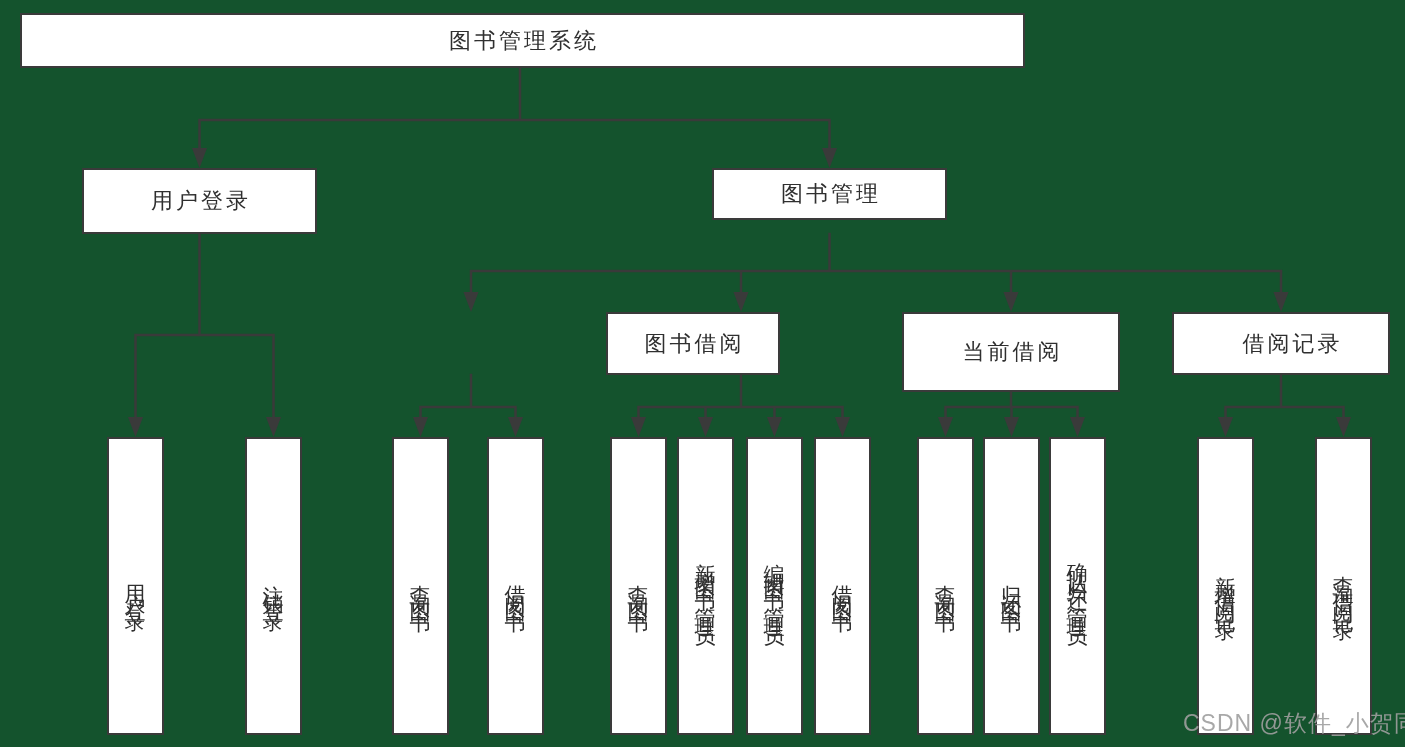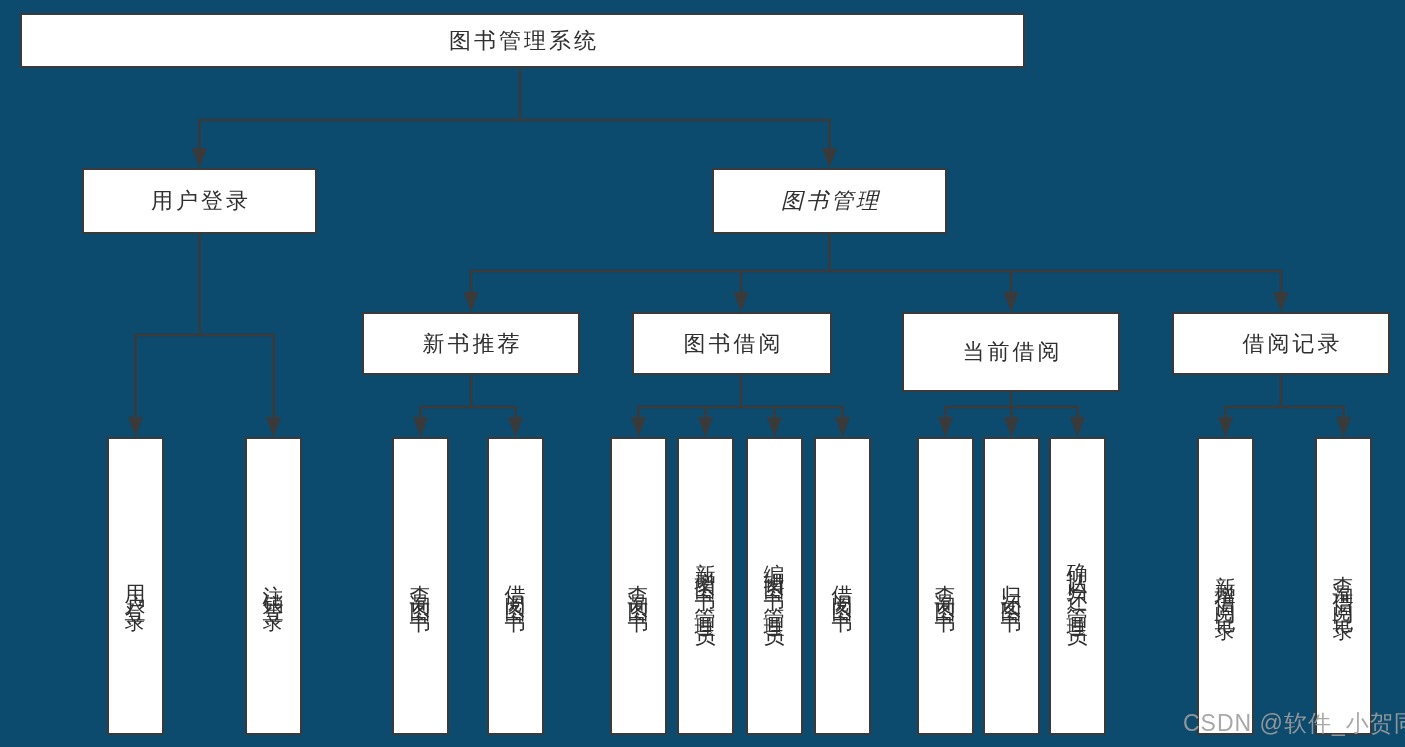--- a/index.html
+++ b/index.html
@@ -4,21 +4,21 @@
 <style>
   html, body {
     margin: 0;
     padding: 0;
     background: #ffffff;
   }
   .canvas {
     position: relative;
     width: 1405px;
     height: 747px;
-    background: #0c4a6e;
+    background: #14532d;
     font-family: "Liberation Sans", sans-serif;
     overflow: hidden;
   }
   .connectors {
     position: absolute;
     left: 0;
     top: 0;
     width: 1405px;
     height: 747px;
     pointer-events: none;
@@ -98,28 +98,25 @@
     </g>
   </svg>
 
   <div class="node" style="left:20px; top:13px; width:1005px; height:55px;">
     <span class="h-label">图书管理系统</span>
   </div>
 
   <div class="node" style="left:82px; top:168px; width:235px; height:66px;">
     <span class="h-label">用户登录</span>
   </div>
-  <div class="node" style="left:712px; top:168px; width:235px; height:66px;font-style:italic;">
+  <div class="node" style="left:712px; top:168px; width:235px; height:52px;">
     <span class="h-label">图书管理</span>
   </div>
 
-  <div class="node" style="left:362px; top:312px; width:218px; height:63px;">
-    <span class="h-label">新书推荐</span>
-  </div>
-  <div class="node" style="left:632px; top:312px; width:200px; height:63px;align-items:center;">
+  <div class="node" style="left:606px; top:312px; width:174px; height:63px;align-items:center;">
     <span class="h-label">图书借阅</span>
   </div>
   <div class="node" style="left:902px; top:312px; width:218px; height:80px;">
     <span class="h-label">当前借阅</span>
   </div>
   <div class="node" style="left:1172px; top:312px; width:218px; height:63px;padding-left:20px;">
     <span class="h-label">借阅记录</span>
   </div>
 
   <div class="node" style="left:107px; top:437px; width:57px; height:298px;">

